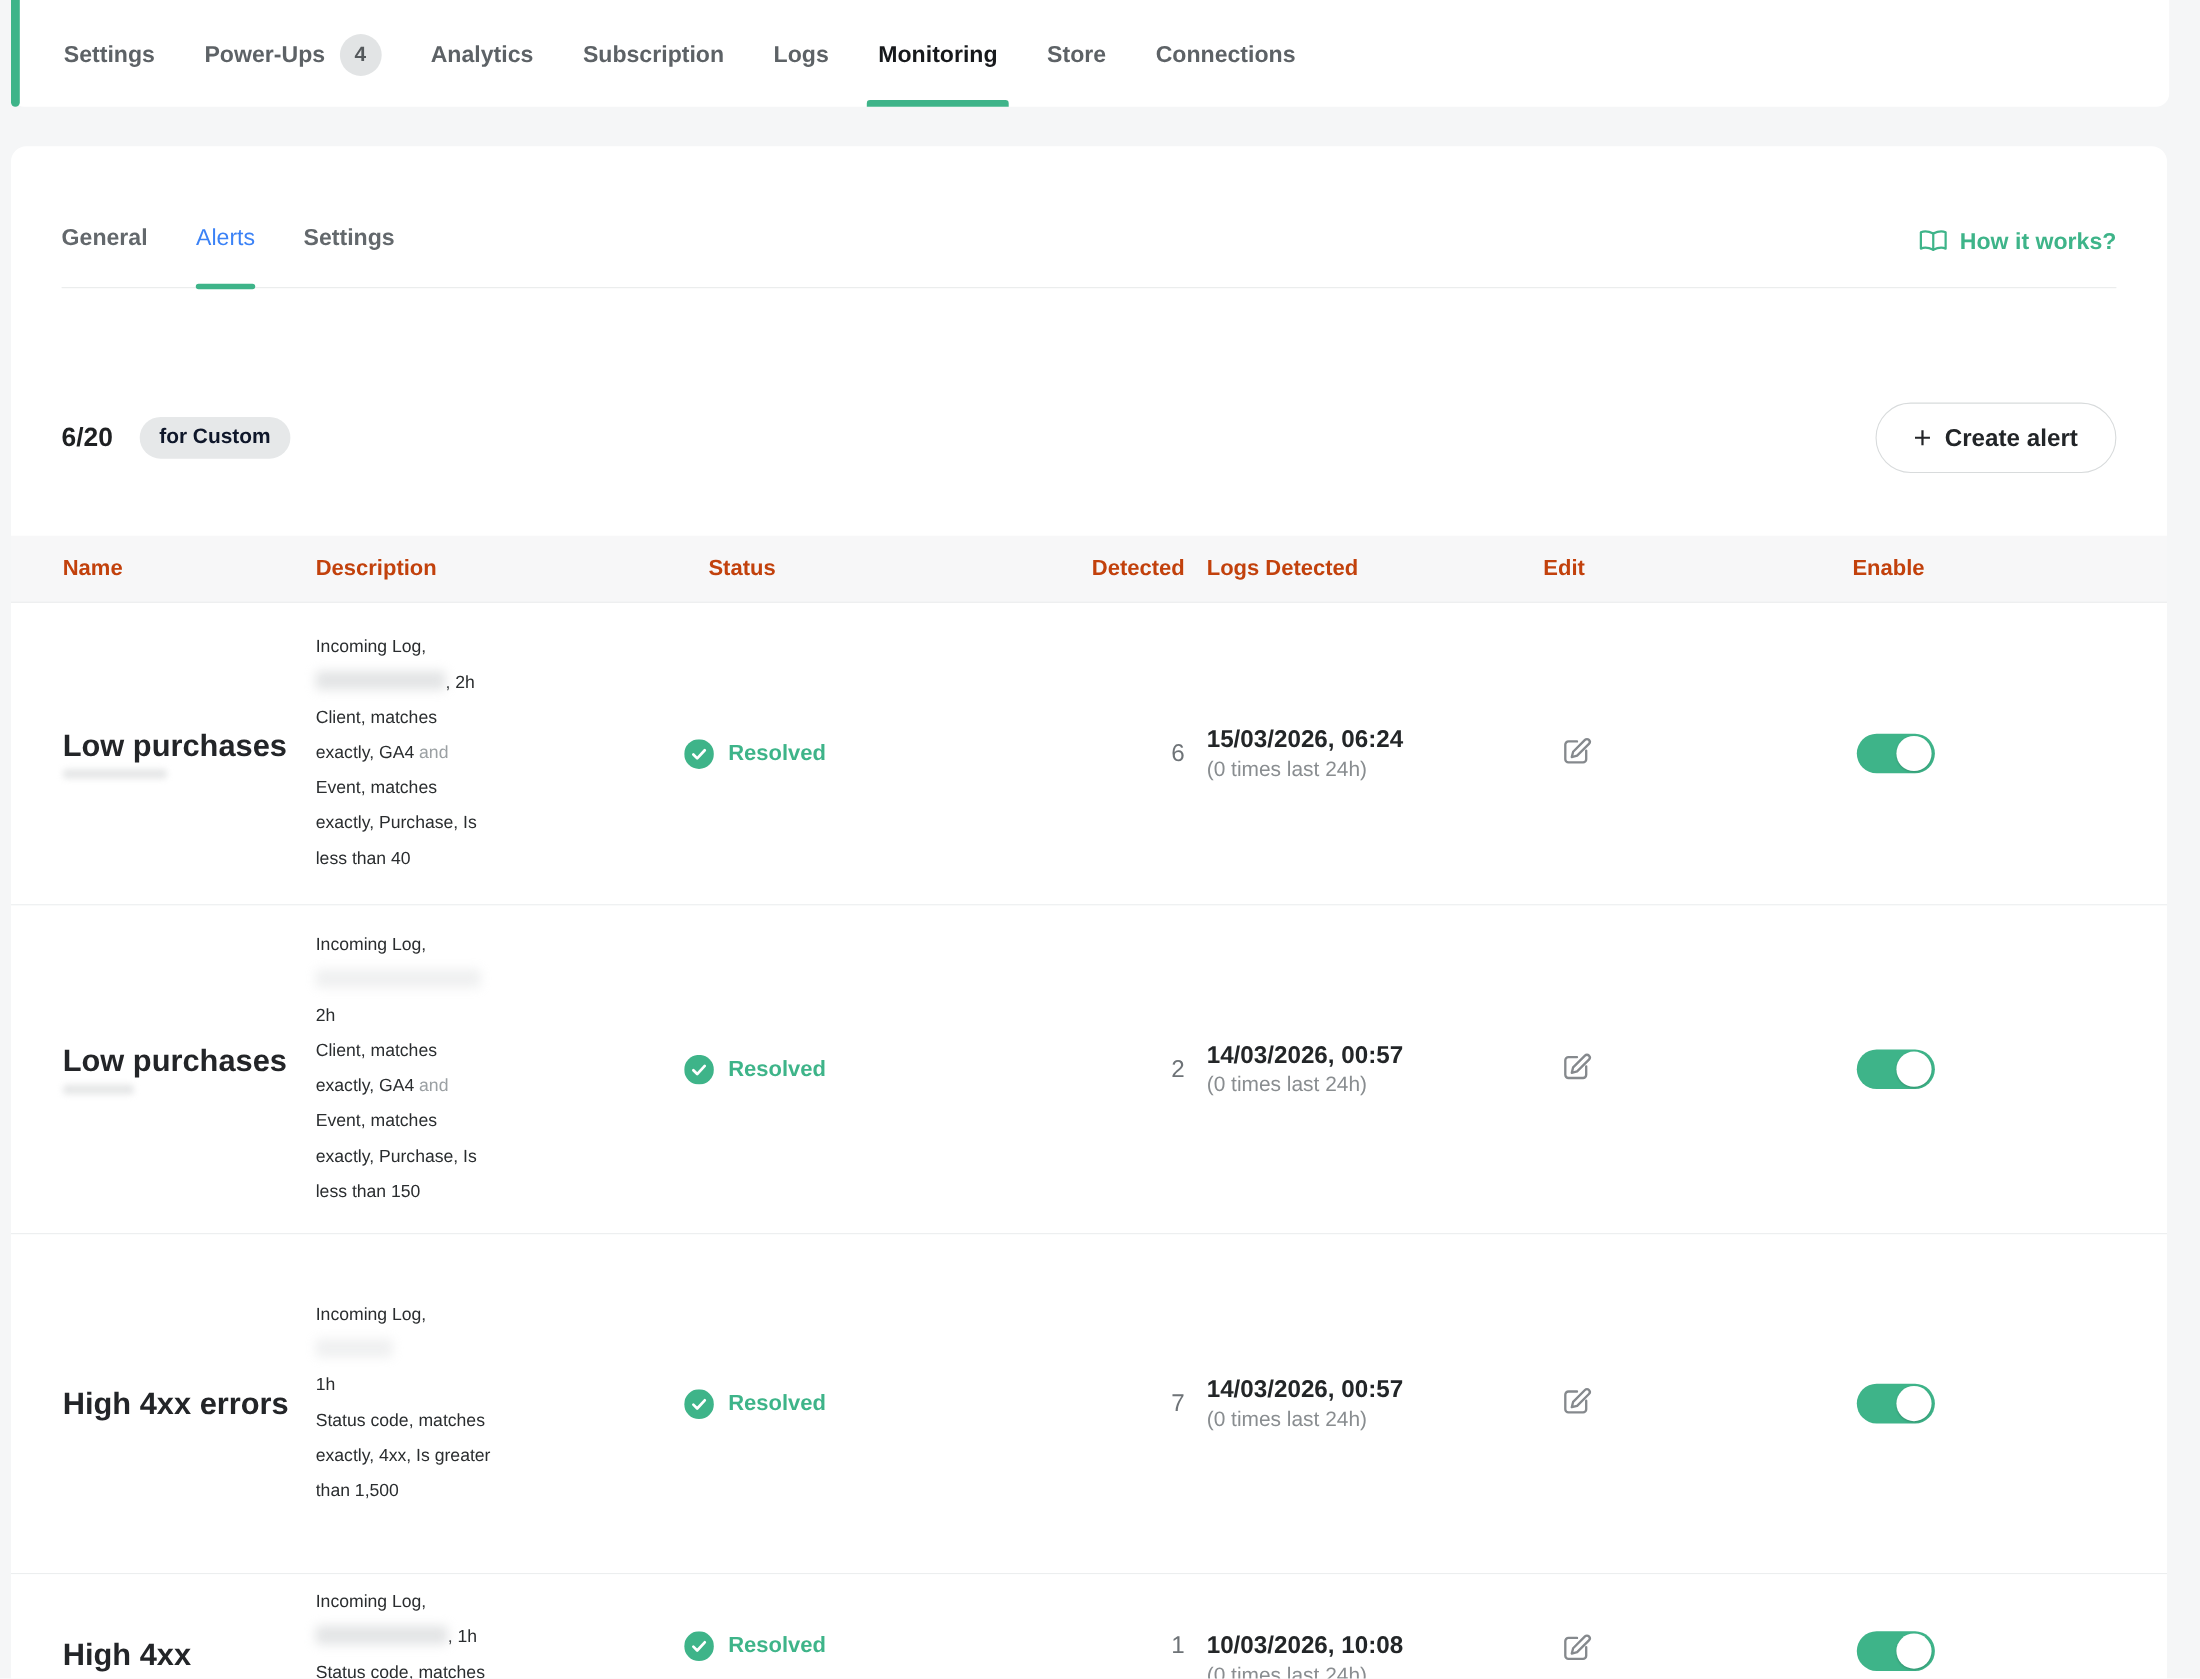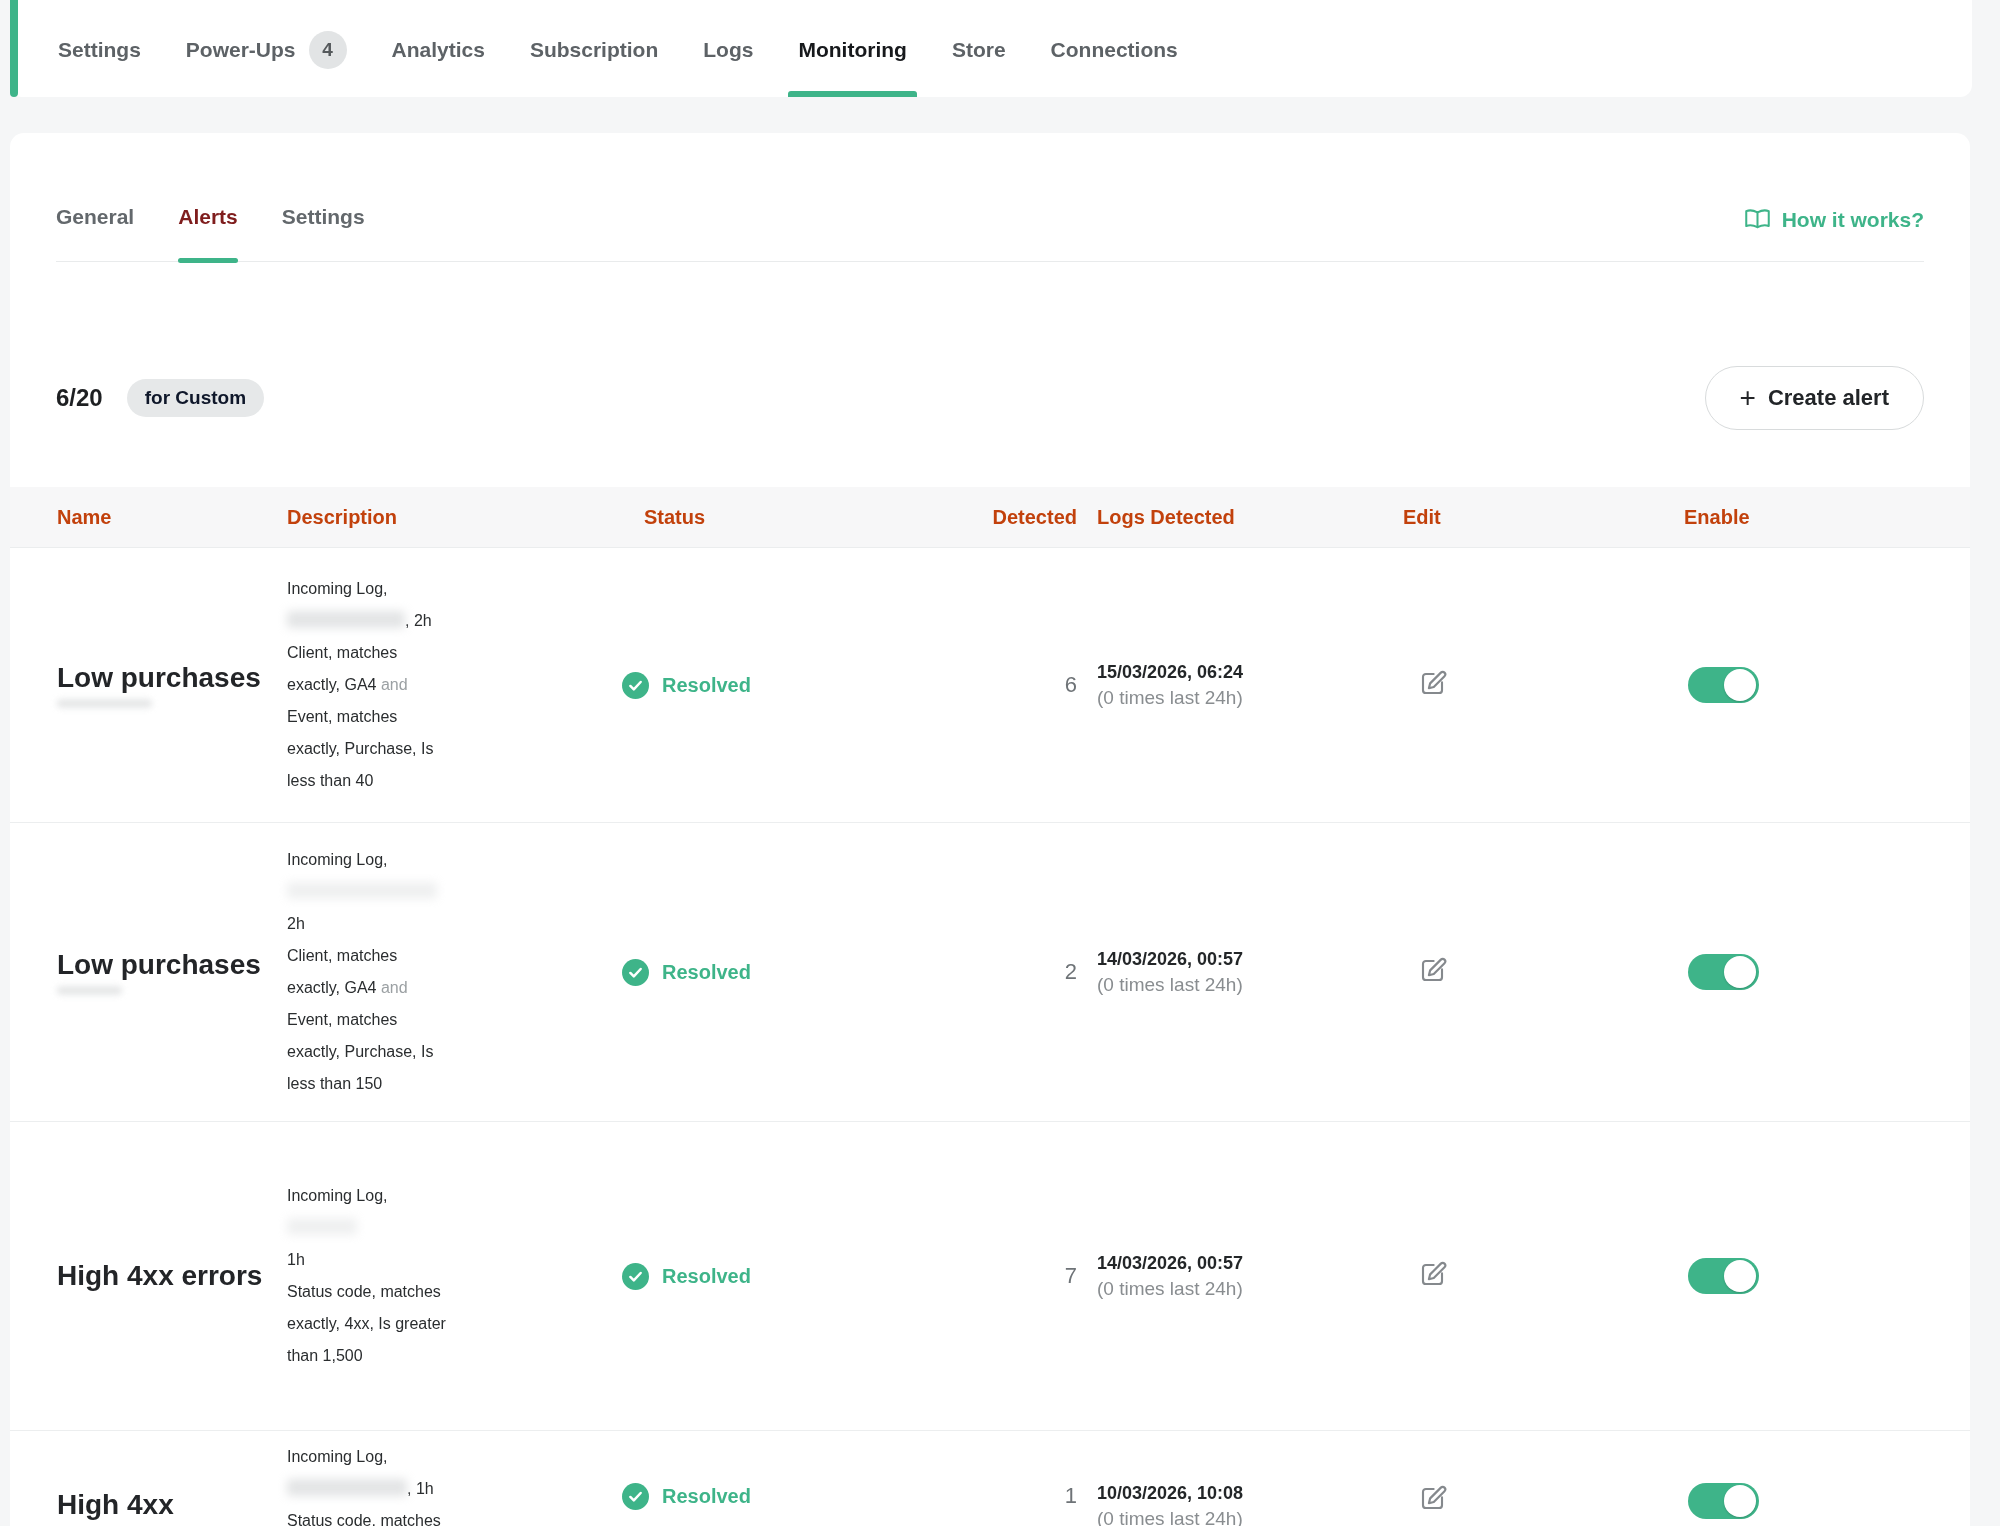--- a/index.html
+++ b/index.html
@@ -47,21 +47,21 @@
 
   .subtabs-row {
     display:flex; justify-content:space-between; align-items:flex-end;
     padding:72px 46px 0 46px;
   }
   .subtabs { display:flex; gap:44px;text-align:right; }
   .subtab {
     position:relative; font-size:21px; font-weight:600; color:#63686c;
     padding-bottom:32px; cursor:pointer;
   }
-  .subtab.active { color:#7f1d1d; font-weight:700; }
+  .subtab.active { color:#3b82f6; font-weight:400; }
   .subtab.active::after {
     content:""; position:absolute; left:0; right:0; bottom:-2px;
     height:5px; background:var(--accent); border-radius:3px;
   }
   .help-link {
     display:flex; align-items:center; gap:11px;
     color:var(--accent); font-size:21px; font-weight:700;
     margin-bottom:28px; cursor:pointer; text-decoration:none;
   }
   .subtab-divider { height:1px; background:#e9ebec; margin:0 46px; }
@@ -122,21 +122,21 @@
     display:inline-block; height:17px; border-radius:3px;
     background:#c7cacc; filter:blur(5px); opacity:.5; vertical-align:-2px;
   }
   .redact.faint { opacity:.28; }
 
   .status-cell { display:flex; align-items:center; gap:13px; padding-left:7px; }
   .status-text { font-size:20px; font-weight:700; color:var(--accent);text-align:center; }
 
   .detected-cell { text-align:right; padding-right:20px; font-size:22px; color:#6e7377; }
 
-  .last-cell .date { font-size:18px; font-weight:700; color:#232628; }
+  .last-cell .date { font-size:22px; font-weight:700; color:#232628; }
   .last-cell .sub { font-size:19px; color:#898d90; margin-top:4px; }
 
   .edit-cell { padding-left:15px; }
   .icon-btn { background:none; border:none; cursor:pointer; padding:0; display:inline-flex; }
 
   .enable-cell { padding-left:4px; }
   .toggle {
     width:71px; height:36px; border-radius:18px;
     background:#c9cccd; position:relative; cursor:pointer;
   }

